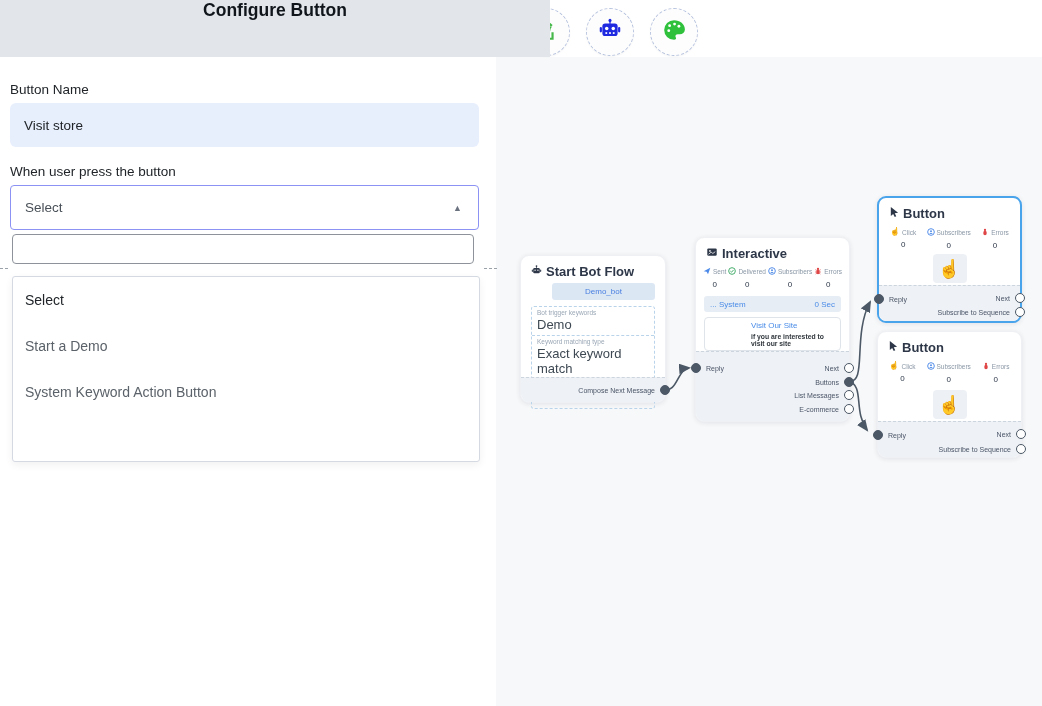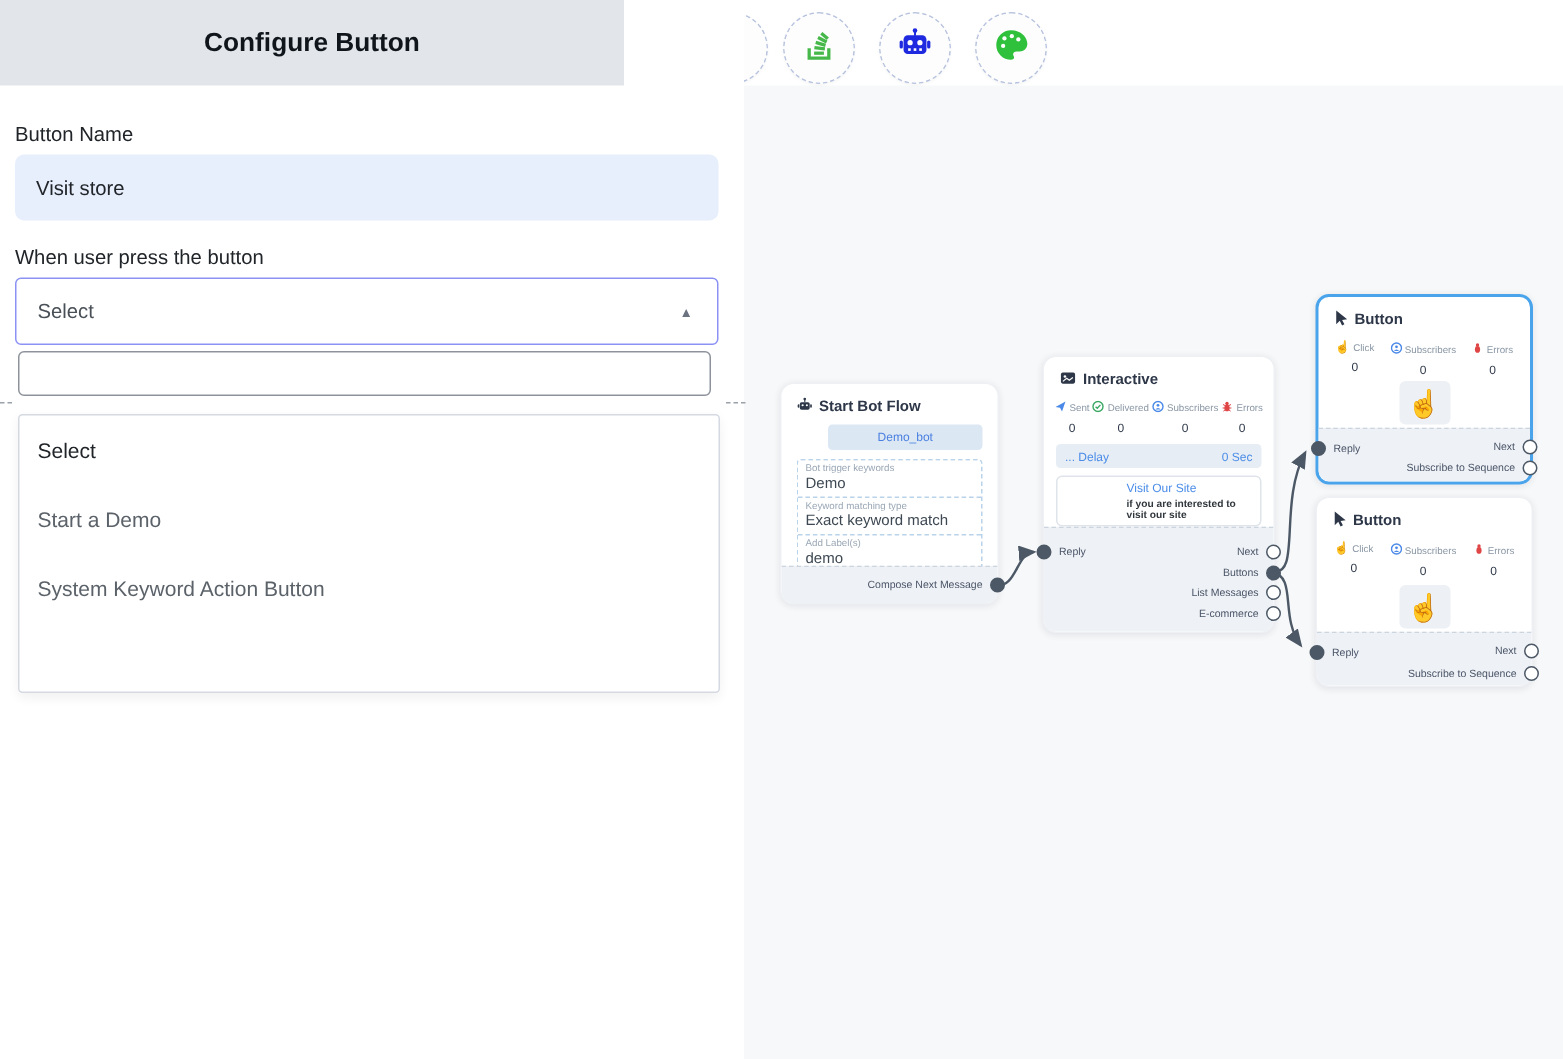--- a/index.html
+++ b/index.html
@@ -12,21 +12,21 @@
   #canvas-topbar { position:absolute; left:0; top:0; width:1042px; height:57px; background:#ffffff; }
 
   .tool-circle { position:absolute; top:8px; width:48px; height:48px; border-radius:50%;
                  background:#fdfdfe; border:1px dashed #b7c3de; display:flex;
                  align-items:center; justify-content:center; box-shadow:0 1px 2px rgba(0,0,0,.04); }
 
   
   .node { position:absolute; background:#fff; border-radius:9px; z-index:2;
           box-shadow:0 1px 5px rgba(20,40,80,.10); border:1px solid #eef0f3; }
   .node-header { position:absolute; left:10px; top:8px; display:flex; align-items:center; gap:4px;
-                 font-size:10px; font-weight:bold; color:#2d3748; }
+                 font-size:13px; font-weight:bold; color:#2d3748; }
   .node-footer { position:absolute; left:0; right:0; bottom:0; background:#eef1f5;
                  border-top:1px dashed #ccd4dd; border-radius:0 0 8px 8px; }
   .stats { position:absolute; left:6px; right:6px; display:flex; justify-content:space-around; text-align:center; }
   .stat .lbl { font-size:6.5px; color:#8a97a5; display:flex; align-items:center; gap:2px; justify-content:center; }
   .stat .val { font-size:8px; color:#2d3748; margin-top:4px; }
   .port { width:10px; height:10px; border-radius:50%; border:1.5px solid #4c5866; background:#fff; flex:0 0 auto; }
   .port.filled { background:#4c5866; }
   .io-left  { position:absolute; left:-5px; display:flex; align-items:center; gap:5px;
               font-size:7px; color:#4a5568; }
   .io-right { position:absolute; right:-5px; display:flex; align-items:center; gap:5px;
@@ -38,30 +38,30 @@
              padding:3px 7px; }
   .msg-box .t { font-size:8px; color:#4a8ce8; }
   .msg-box .b { font-size:6.8px; color:#30363c; margin-top:3px; font-weight:bold; }
   .hand-wrap { position:absolute; left:50%; transform:translateX(-50%); width:34px; height:29px;
                background:#edf0f4; border-radius:4px; display:flex; align-items:center; justify-content:center; }
   .hand-glyph { font-size:18px; color:#7a8694; line-height:1; }
   .field-box { position:absolute; left:10px; right:10px; border:1px dashed #b9d3ea; border-radius:3px; }
   .field-row { padding:2px 5px 3px; border-bottom:1px dashed #b9d3ea; }
   .field-row:last-child { border-bottom:none; }
   .field-row .fl { font-size:6.5px; color:#9aa7b5; }
-  .field-row .fv { font-size:10px; color:#3d4852; margin-top:1px; }
+  .field-row .fv { font-size:13px; color:#3d4852; margin-top:1px; }
   .selected { border:2px solid #4aa4ec; }
 
   
   #wires { position:absolute; inset:0; z-index:5; pointer-events:none; }
 
   
   #panel { position:absolute; left:0; top:0; width:496px; height:706px; background:#ffffff; z-index:10; }
-  #panel-header { position:absolute; left:0; top:0; width:416px; height:57px; background:#e2e6ea;
-                  display:flex; align-items:center; justify-content:center;
+  #panel-header { position:absolute; left:0; top:0; width:550px; height:57px; background:#e2e6ea;
+                  display:flex; justify-content:center;
                   font-size:17.5px; font-weight:bold; color:#10151c; }
   .form-label { position:absolute; left:10px; font-size:13.5px; color:#212529; }
   #btn-name-input { position:absolute; left:10px; top:103px; width:469px; height:44px; background:#e7eefc;
                     border:none; border-radius:6px; font-size:13.5px; color:#212529; padding-left:14px;
                     font-family:"Liberation Sans", sans-serif; }
   #action-select { position:absolute; left:10px; top:185px; width:469px; height:45px; background:#fff;
                    border:1px solid #8b92f4; border-radius:4px; display:flex; align-items:center;
                    justify-content:space-between; padding:0 16px 0 14px; font-size:13.5px; color:#495057; }
   #action-select .caret { font-size:9px; color:#6b7280; }
   #guide-dash { position:absolute; left:0; top:268px; width:497px; border-top:1px dashed #9aa1a9; z-index:1; }
@@ -218,21 +218,21 @@
                 </g>
                 <circle cx="6" cy="3" r="1.7" fill="#e04545"></circle>
                 <ellipse cx="6" cy="7.4" rx="2.6" ry="3.4" fill="#e04545"></ellipse>
               </svg></span>
             <span>Errors</span>
           </div>
         <div class="val">0</div>
       </div>
     </div>
     <div class="delay-bar" style="top:58px;">
-      <span>... Delay</span>
+      <span>... System</span>
       <span>0 Sec</span>
     </div>
     <div class="msg-box" style="top:79px;padding-left:46px;">
       <div class="t">Visit Our Site</div>
       <div class="b">if you are interested to visit our site</div>
     </div>
     <div class="node-footer" style="height:70px;"></div>
     <div class="io-left" style="top:125px;">
       <span class="port filled"></span>
       <span>Reply</span>

